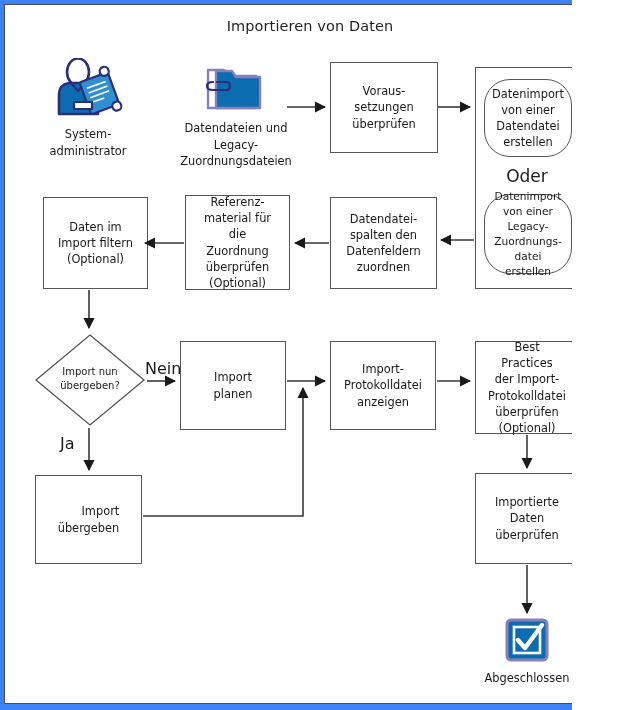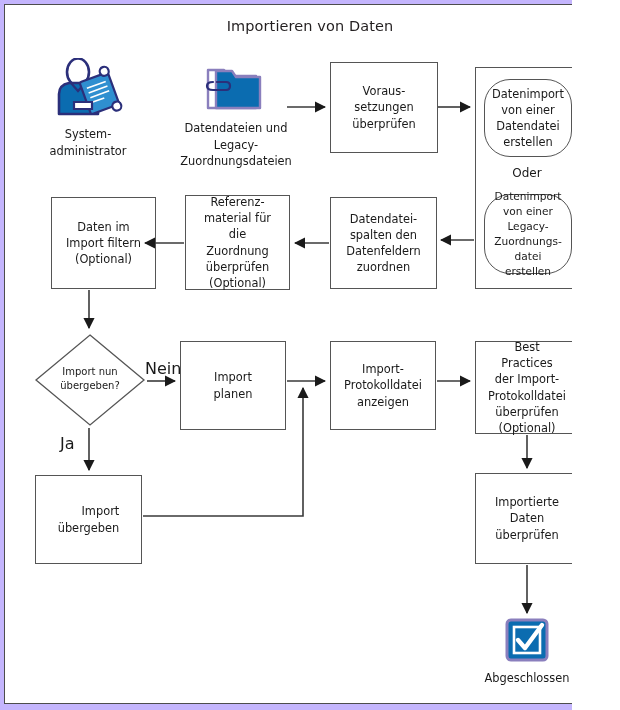--- a/index.html
+++ b/index.html
@@ -4,21 +4,21 @@
 <style>
   html, body {
     margin: 0;
     padding: 0;
     background: #ffffff;
   }
   #canvas {
     position: relative;
     width: 572px;
     height: 710px;
-    background: #c4b5fd;
+    background: #3b82f6;
     font-family: "DejaVu Sans", "Liberation Sans", sans-serif;
     overflow: hidden;
   }
   .frame {
     position: absolute;
     left: 4px;
     top: 4px;
     width: 610px;
     height: 700px;
     border: 1px solid #4d4d4d;
@@ -53,21 +53,21 @@
   .container-box {
     position: absolute;
     box-sizing: border-box;
     border: 1.4px solid #555555;
     background: #ffffff;
   }
   .oder-label {
     position: absolute;
     width: 100%;
     text-align: center;
-    font-size: 12px;
+    font-size: 17px;
     color: #1a1a1a;
   }
   .diamond-wrap {
     position: absolute;
   }
   .diamond-text {
     position: absolute;
     width: 100%;
     text-align: center;
     font-size: 10px;
@@ -157,21 +157,21 @@
 Datendatei
 erstellen</div>
     <div class="oder-label" style="top:98px;">Oder</div>
     <div class="box thin" style="left:8px; top:126px; width:88px; height:80px; font-size:10.6px; white-space:pre-line;">Datenimport
 von einer
 Legacy-
 Zuordnungs-
 datei erstellen</div>
   </div>
 
-  <div class="box" style="left:51px; top:197px; width:105px; height:92px; white-space:pre-line;">Daten im
+  <div class="box" style="left:43px; top:197px; width:105px; height:92px; white-space:pre-line;">Daten im
 Import filtern
 (Optional)</div>
 
   <div class="box" style="left:185px; top:195px; width:105px; height:95px; white-space:pre-line;">Referenz-
 material für
 die Zuordnung
 überprüfen
 (Optional)</div>
 
   <div class="box" style="left:330px; top:197px; width:107px; height:92px; white-space:pre-line;">Datendatei-

